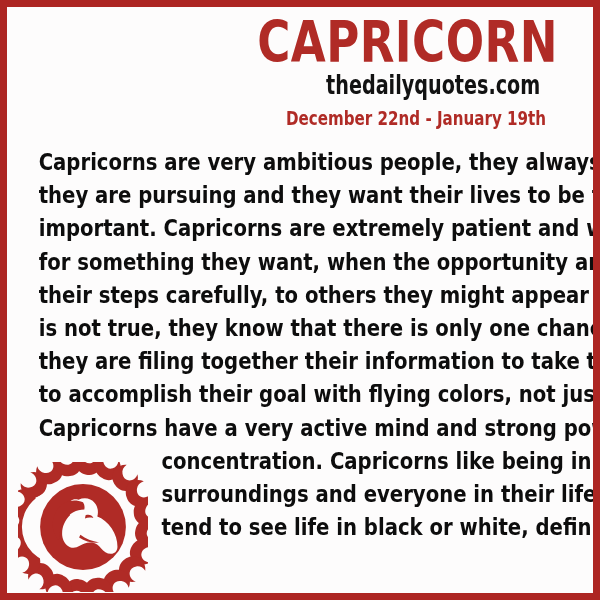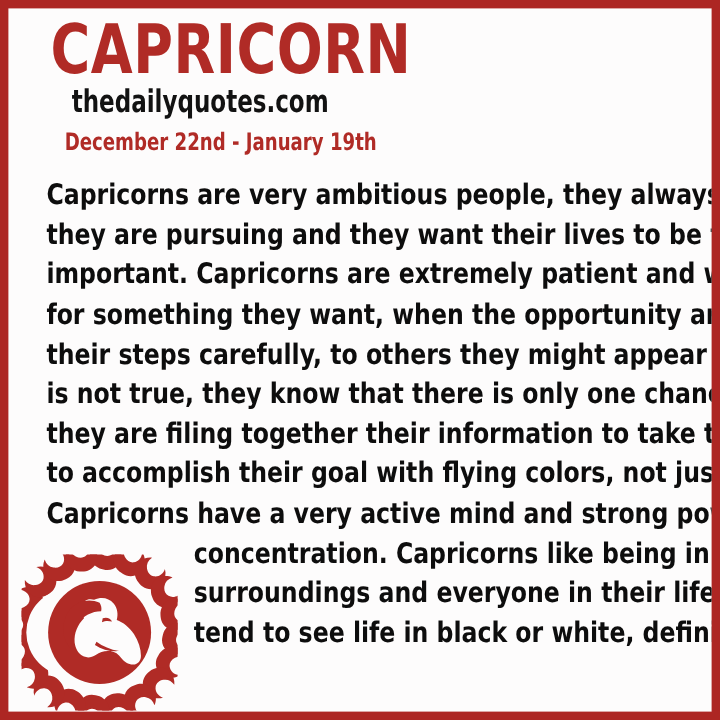--- a/index.html
+++ b/index.html
@@ -20,21 +20,21 @@
     width: 600px;
     height: 600px;
     background: #fdfcfc;
     border: 7px solid #ad2623;
     padding: 0;
     overflow: hidden;
   }
 
   
   #header {
-    text-align: left;
+    text-align: right;
     padding-top: 6px;
   }
 
   #zodiac-title {
     color: #b02b26;
     font-family: "Liberation Sans Narrow", "DejaVu Sans Condensed", "Liberation Sans", sans-serif;
     font-weight: 700;
     font-size: 57px;
     line-height: 58px;
     letter-spacing: 0.5px;

